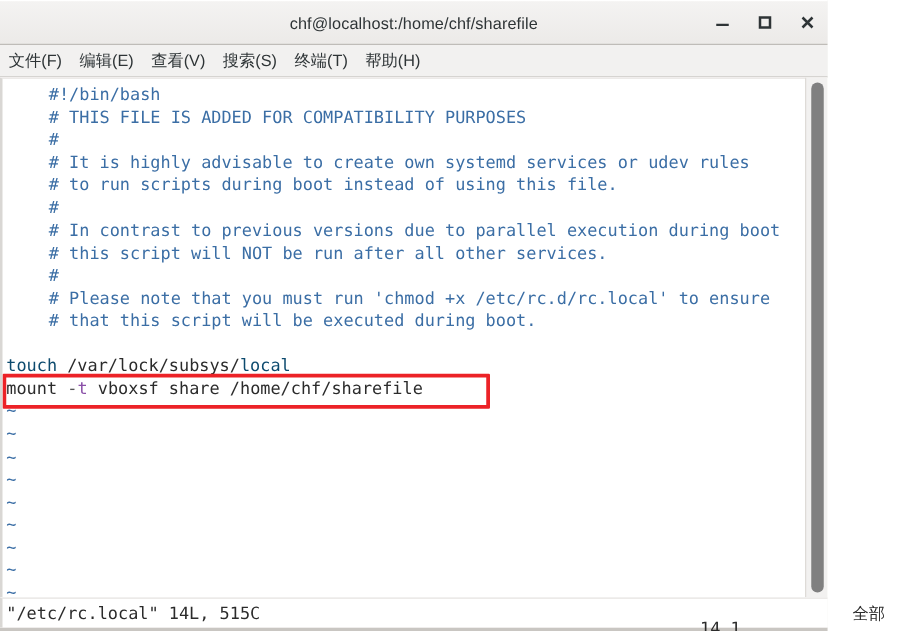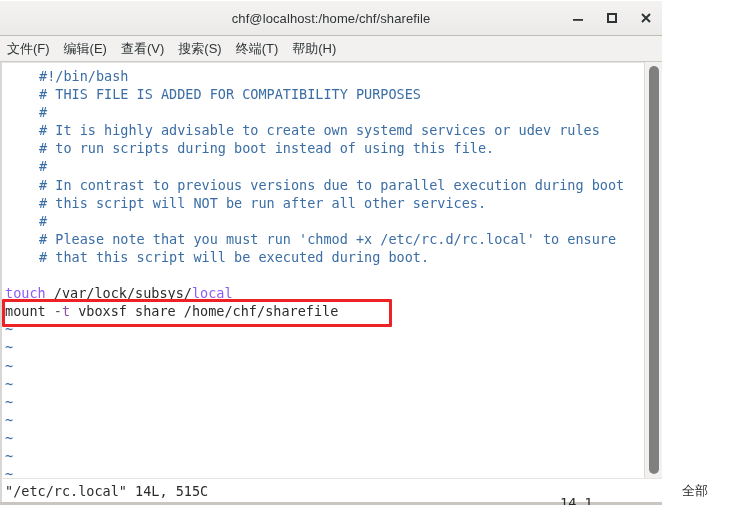--- a/index.html
+++ b/index.html
@@ -110,21 +110,21 @@
     font-family: "DejaVu Sans Mono", "Liberation Mono", monospace;
     font-size: 13.5px;
     line-height: 18.1px;
     color: #2b2b2b;
     white-space: pre;
     letter-spacing: 0px;
   }
   .line { height: 18.1px; white-space: pre; }
   .cmt  { color: #3b6ea5; margin-left: 34px; }
   .plain{ color: #2b2b2b; }
-  .kw   { color: #8b5cf6; }
+  .kw   { color: #0c4a6e; }
   .opt  { color: #8a50a8; }
   .dash { color: #555555; }
   .tilde{ color: #3b6ea5; }
 
   
   #redbox {
     position: absolute;
     left: 0px;
     top: 236px;
     width: 390px;

